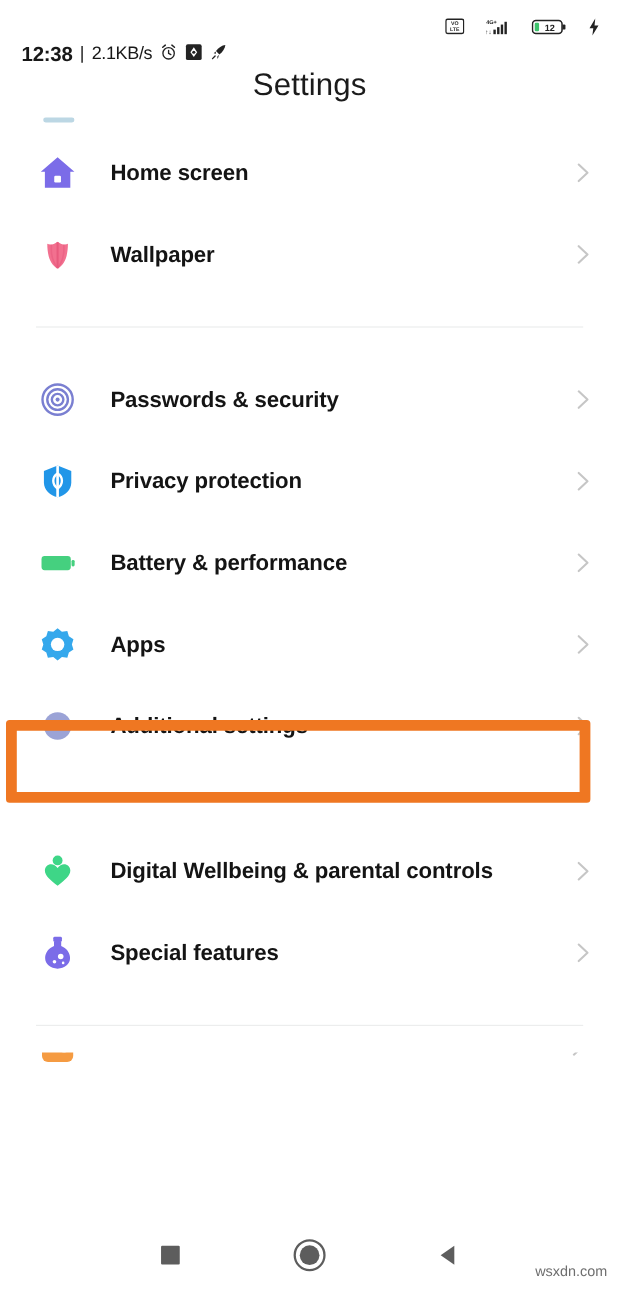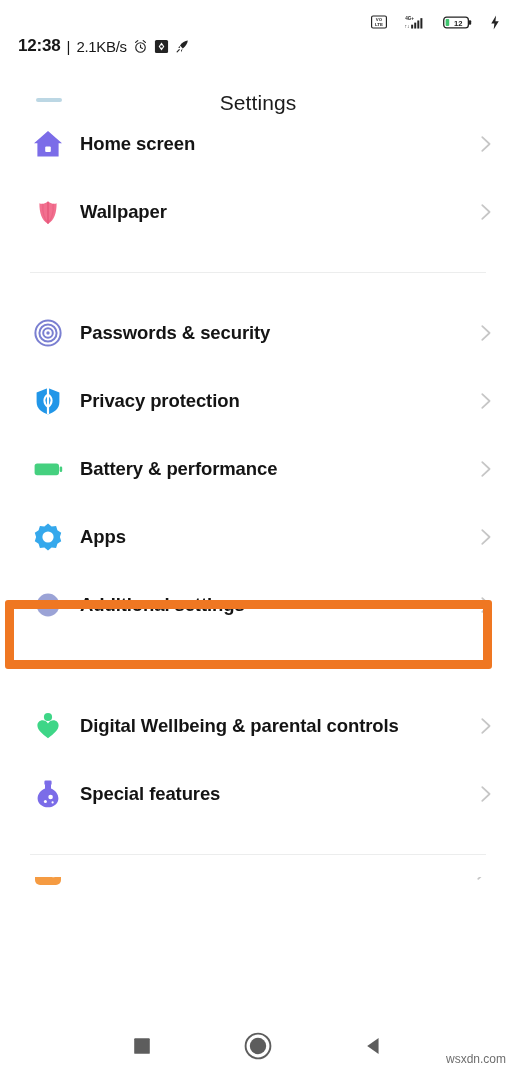--- a/index.html
+++ b/index.html
@@ -16,45 +16,44 @@
   }
 
   
   .statusbar {
     position:absolute; top:0; left:0;
     width:516px; height:44px;
     display:flex; align-items:center;
     justify-content:space-between;
     padding:0 16px 0 18px;
   }
-  .sb-left { display:flex; align-items:center; gap:6px;margin-top:48px; }
+  .sb-left { display:flex; gap:6px;margin-top:48px; }
   .sb-time {
     font-size:17px; font-weight:bold; color:#181818;
     letter-spacing:-0.2px;
   }
   .sb-sep { font-size:15px; color:#181818; font-weight:400; }
   .sb-speed { font-size:15px; font-weight:normal; color:#181818; letter-spacing:-0.3px; }
   .sb-right { display:flex; align-items:center; gap:18px; }
 
   .icon-alarm { width:15px; height:15px; display:block; }
   .icon-sq { width:15px; height:15px; display:block; }
   .icon-rocket { width:15px; height:15px; display:block; }
   .icon-vo { width:16px; height:14px; display:block; }
   .icon-sig { width:20px; height:14px; display:block; }
   .icon-batt { width:29px; height:15px; display:block; }
   .icon-bolt { width:10px; height:15px; display:block; }
 
   
   .title {
     position:absolute; top:55px; left:0; width:516px;
     text-align:center;
-    font-size:21px; color:#1b1b1b;
+    font-size:26px; color:#1b1b1b;
     font-weight:400;
     letter-spacing:0.1px;
-    margin-top:36px;
   }
 
   
   .content {
     position:absolute; top:96px; left:0;
     width:516px; height:920px;
     overflow:hidden;
   }
 
   .row {
@@ -62,21 +61,21 @@
     height:68px;
     display:flex; align-items:center;
     padding-left:28px; padding-right:20px;
   }
   .row-ico {
     width:40px; height:40px;
     flex:0 0 40px;
     display:flex; align-items:center; justify-content:center;
   }
   .row-label {
-    margin-left:12px;
+    margin-left:24px;
     font-size:18.5px;
     color:#141414;
     font-weight:bold;
     letter-spacing:-0.1px;
     flex:1 1 auto;
     white-space:nowrap;
   }
   .chev {
     flex:0 0 auto;
     width:22px; height:22px;

